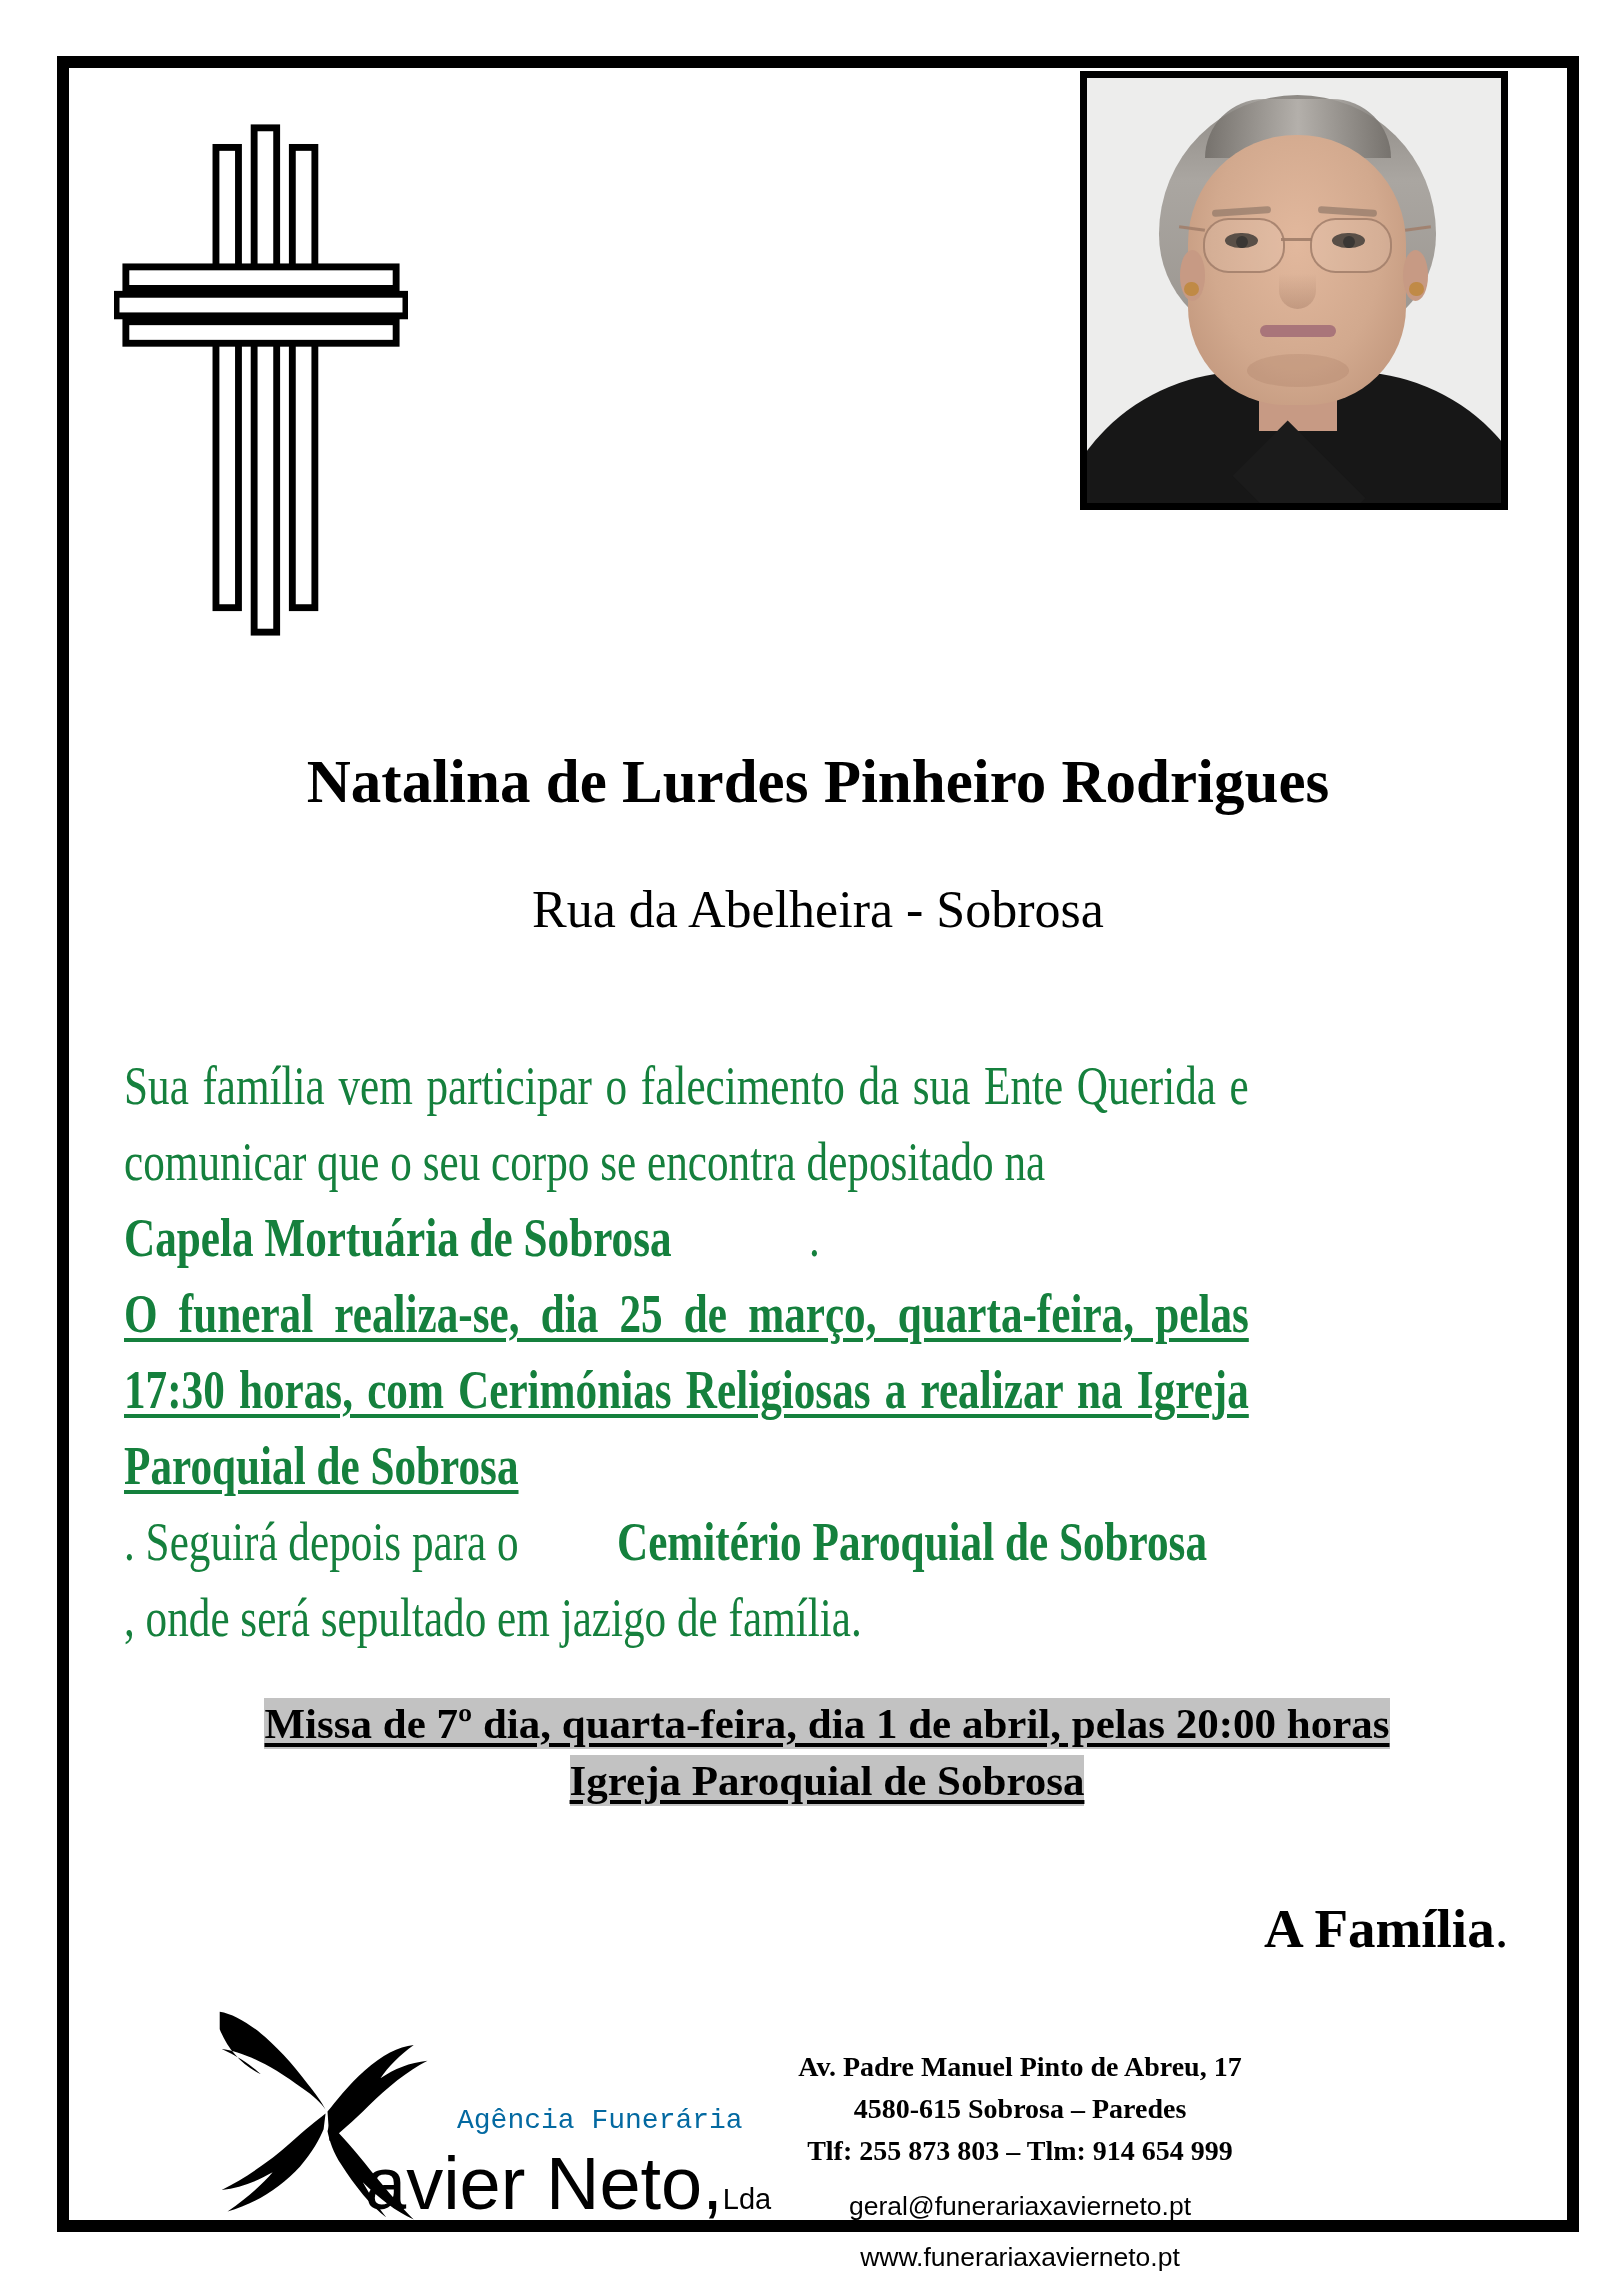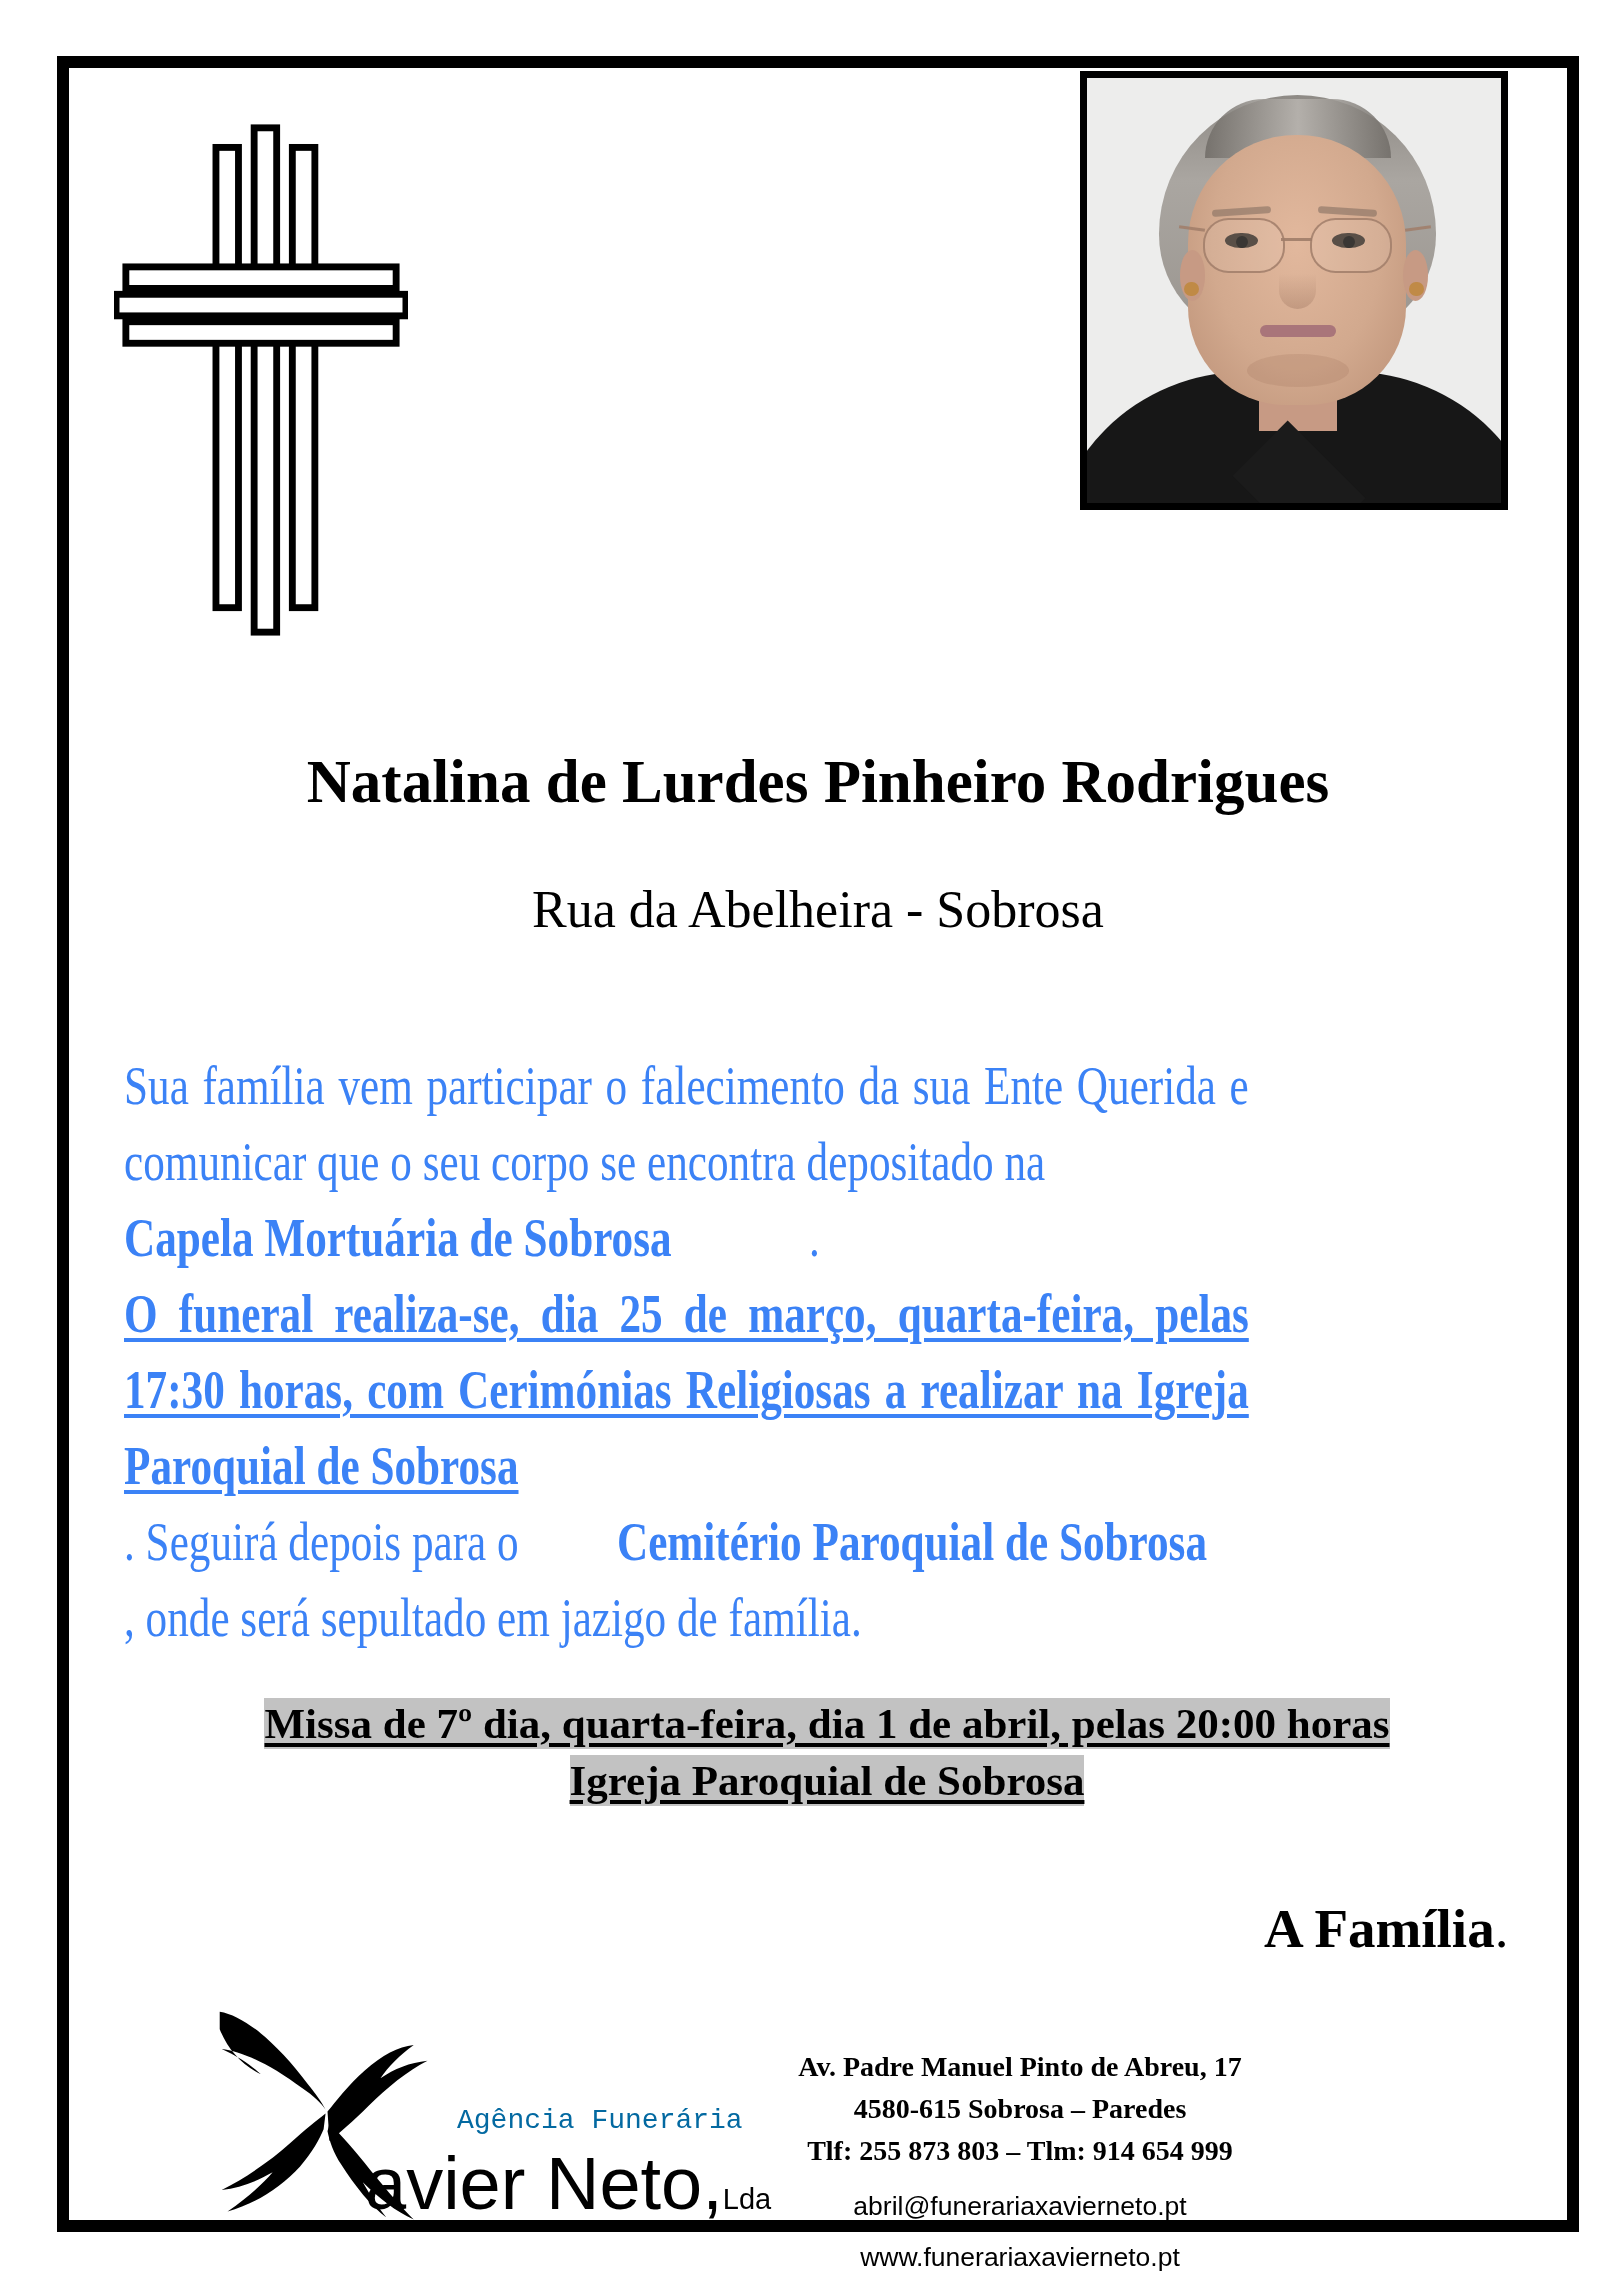--- a/index.html
+++ b/index.html
@@ -169,21 +169,21 @@
 
   
   #body-text {
     position: absolute;
     left: 55px;
     top: 926px;
     width: 1406px;
     text-align: justify;
     font-size: 54px;
     line-height: 76px;
-    color: #3b82f6;
+    color: #15803d;
     font-family: "Liberation Serif", "DejaVu Serif", serif;
     hyphens: none;
   }
   #body-text .sq { display: inline-block; transform: scaleX(0.80); transform-origin: left center; }
   b { font-weight: bold; }
   u.ul { text-decoration: underline; text-decoration-thickness: 3.9px; text-underline-offset: 5.9px; }
 
   
   #mass {
     position: absolute;
@@ -378,20 +378,20 @@
           </svg>
         </div>
         <div id="logo-agencia">Agência Funerária</div>
         <div id="logo-name"><span>avier Neto,</span><span class="lda">Lda</span></div>
       </div>
 
       <div id="contact">
         <div class="addr">Av. Padre Manuel Pinto de Abreu, 17</div>
         <div class="addr">4580-615 Sobrosa – Paredes</div>
         <div class="addr">Tlf: 255 873 803 – Tlm: 914 654 999</div>
-        <div class="web">abril@funerariaxavierneto.pt</div>
+        <div class="web">geral@funerariaxavierneto.pt</div>
         <div class="web">www.funerariaxavierneto.pt</div>
       </div>
 
     </div>
   </div>
 </div>
 
 
 </body></html>

